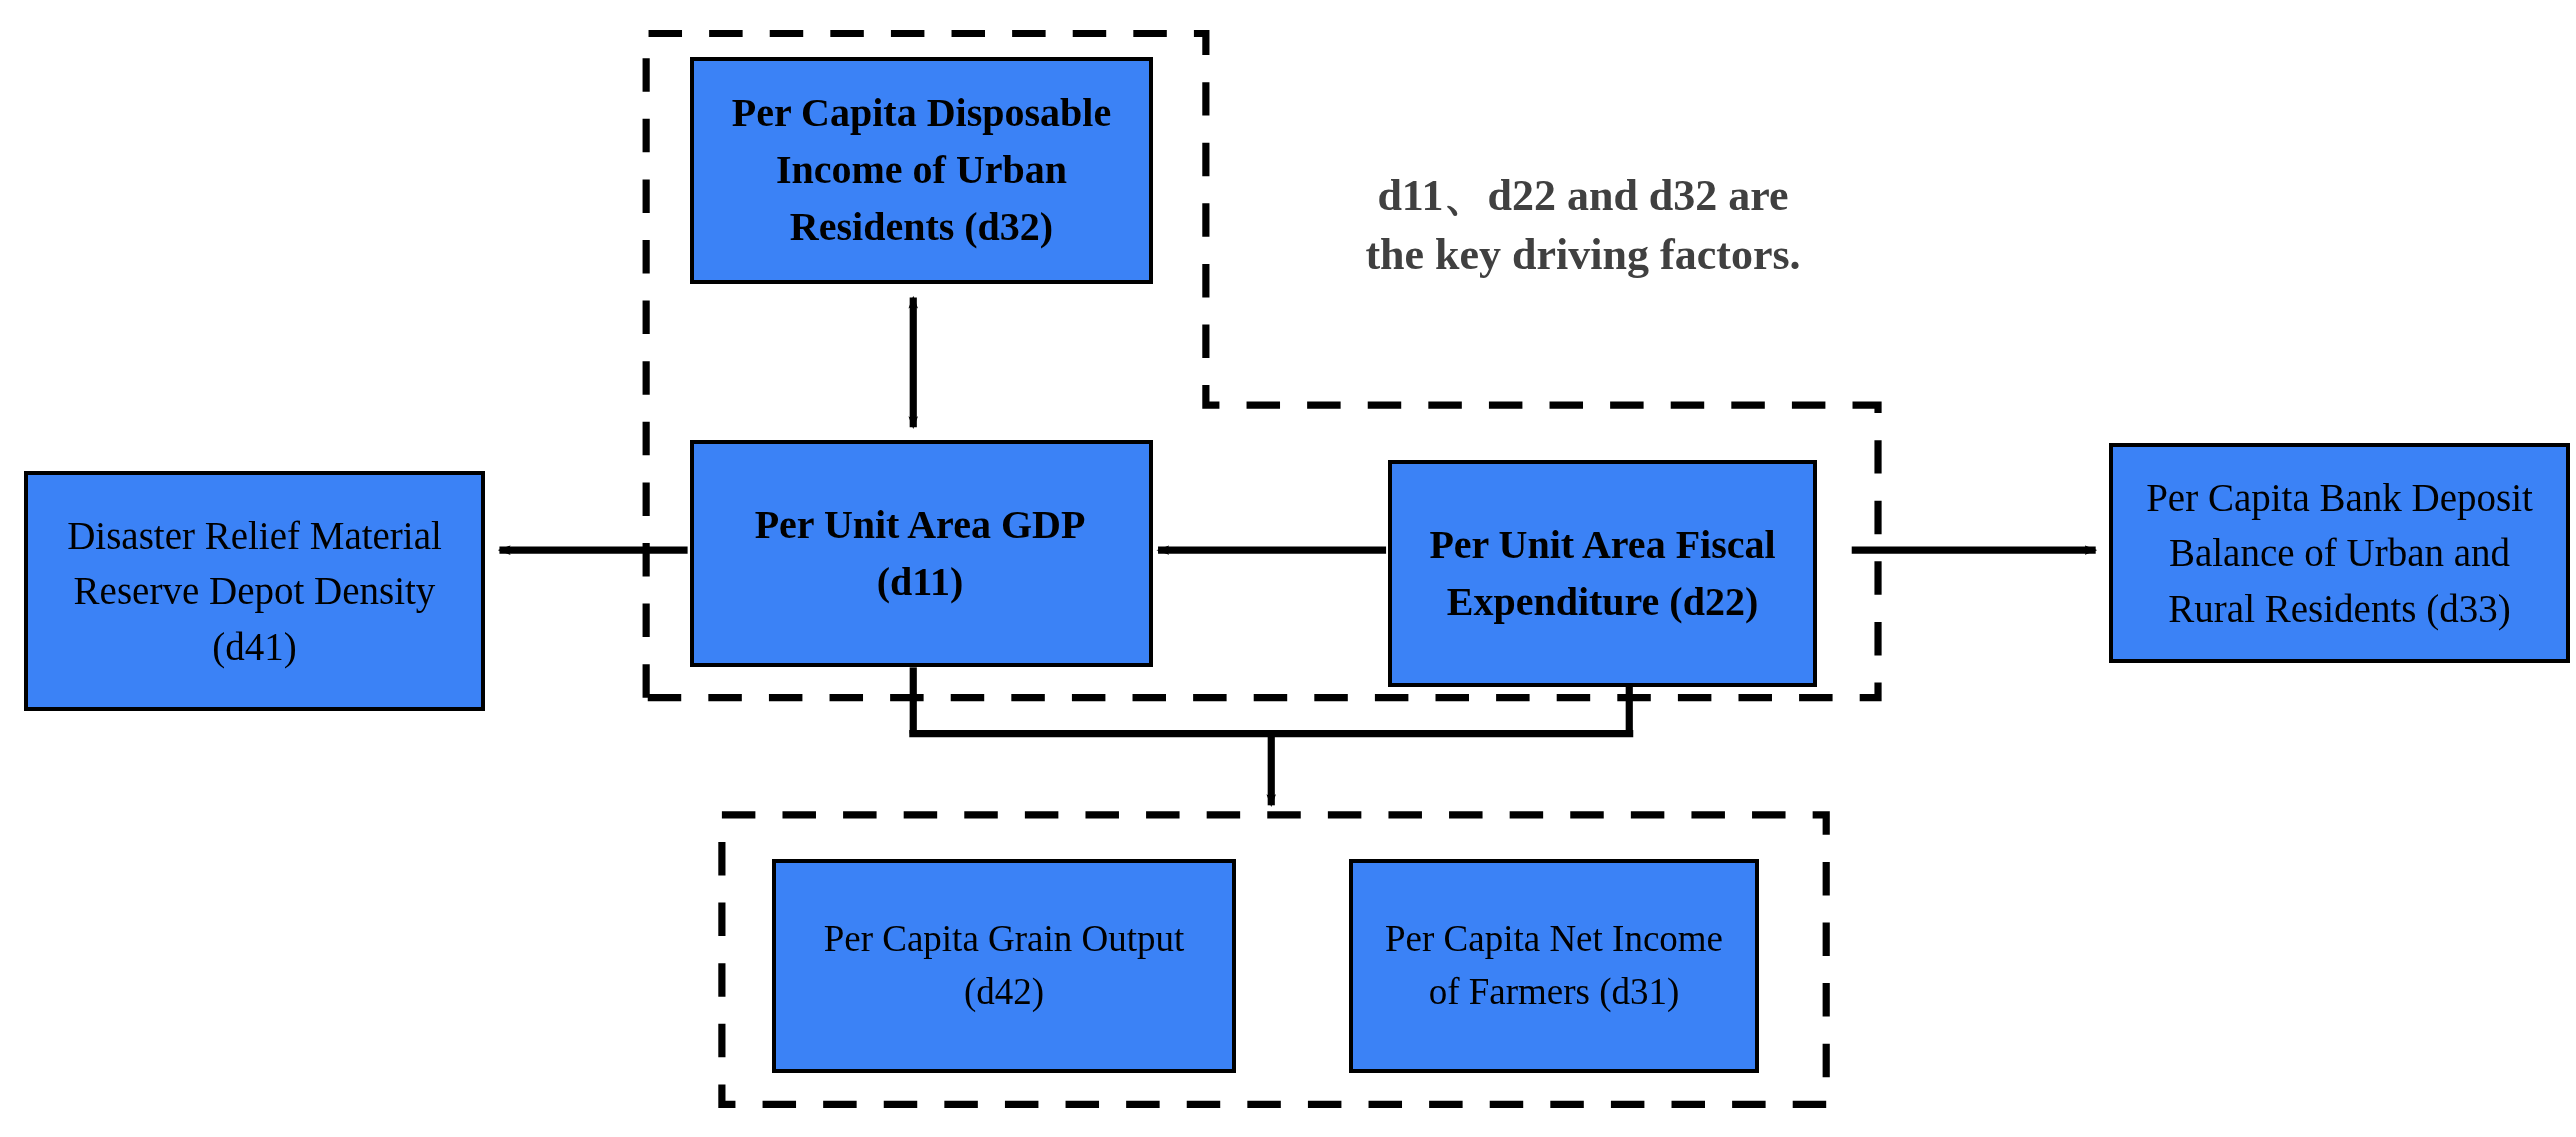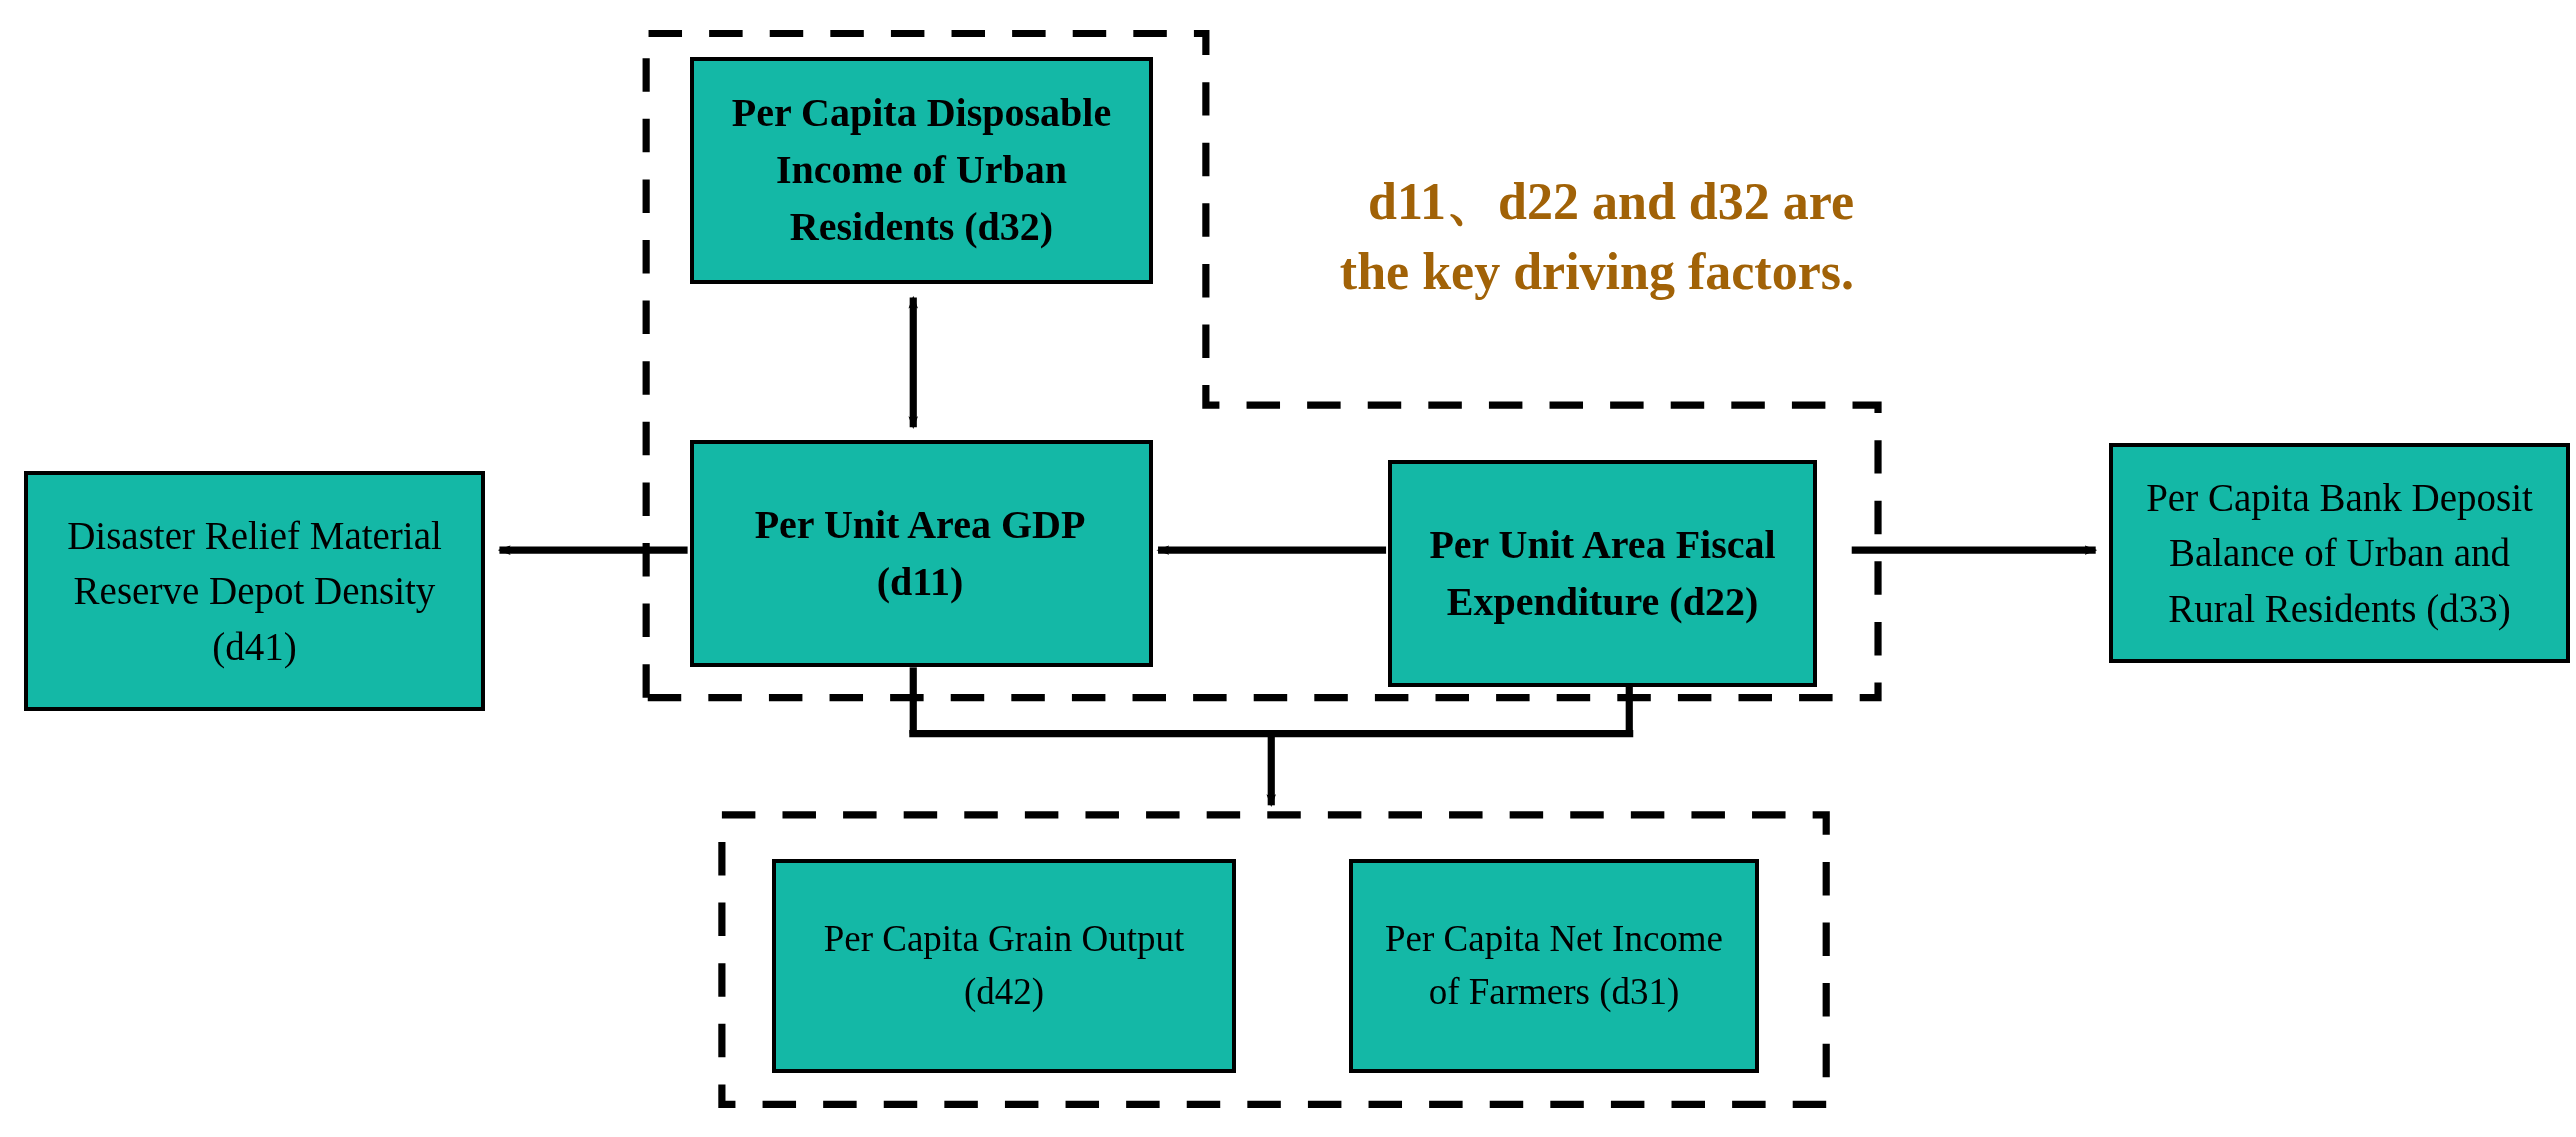--- a/index.html
+++ b/index.html
@@ -20,21 +20,21 @@
     left: 0;
     top: 0;
     width: 2576px;
     height: 1137px;
     pointer-events: none;
   }
   .node {
     position: absolute;
     box-sizing: border-box;
     border: 4.8px solid #000000;
-    background: #14b8a6;
+    background: #3b82f6;
     display: flex;
     align-items: center;
     justify-content: center;
     text-align: center;
     color: #000000;
     line-height: 1.42;
     padding: 4.8px 11px;
   }
   .node-text {
     display: block;
@@ -73,25 +73,25 @@
   }
   #node-d31 {
     left: 1316px; top: 859px; width: 410px;  height: 214px; margin-left: 33px;
   }
   .annotation {
     position: absolute;
     left: 1312px;
     top: 167px;
     width: 542px;
     font-weight: bold;
-    font-size: 52px;
+    font-size: 44px;
     line-height: 1.34;
-    color: #a16207;
+    color: #404040;
     white-space: pre-line;
-    text-align: right;
+    text-align: center;
   }
 </style>
 </head>
 <body>
 
 <div id="stage">
 
   <svg id="wires" viewBox="0 0 3230 1426" xmlns="http://www.w3.org/2000/svg">
     <defs>
       <marker id="ah" markerWidth="16" markerHeight="16" refX="14" refY="6" orient="auto" markerUnits="userSpaceOnUse">

